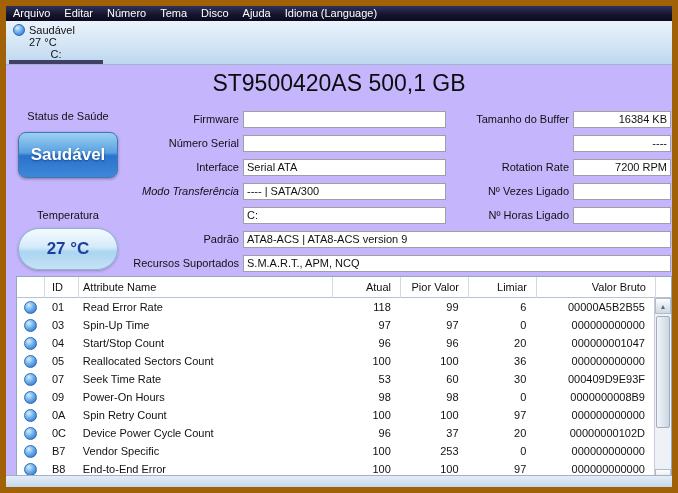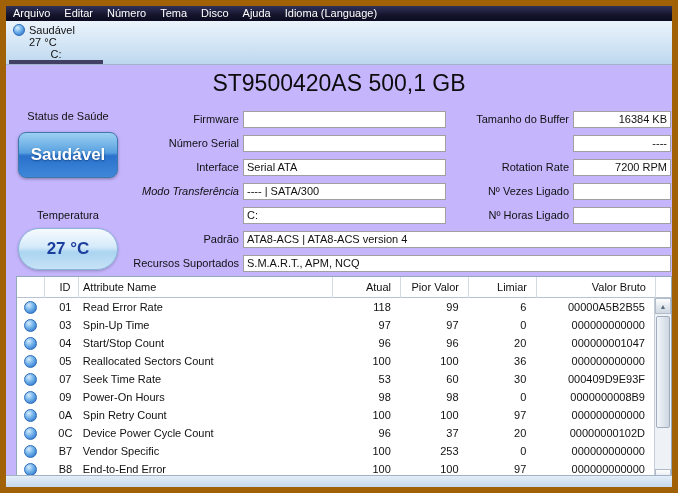--- a/index.html
+++ b/index.html
@@ -59,21 +59,21 @@
   
   .table {
     position:absolute; left:10px; top:270px; width:656px; height:210px;
     border:1px solid var(--table-border,#93a8be); background:#fff;
   }
   .thead { display:flex; height:21px; align-items:center; border-bottom:1px solid #b4c2d2; }
   .th { height:21px; line-height:21px; border-right:1px solid #d2dae4; }
   .tbody { position:absolute; top:21px; left:0; right:17px; bottom:0; overflow:hidden; }
   .trow { display:flex; height:18px; align-items:center; }
   .c-icon { width:28px; display:flex; align-items:center; justify-content:center; }
-  .c-id   { width:34px; padding-left:7px;text-align:center; }
+  .c-id   { width:34px; padding-left:7px; }
   .c-name { width:254px; padding-left:4px; }
   .c-num  { width:68px; text-align:right; padding-right:9px; }
   .c-raw  { width:119px; text-align:right; padding-right:9px; }
   
   .scrollbar {
     position:absolute; top:21px; right:0; bottom:0; width:17px;
     background:#eef1f5; border-left:1px solid #c4cdd8;
   }
   .sb-btn {
     position:absolute; left:0; width:16px; height:16px;
@@ -134,21 +134,21 @@
 
   <span class="flabel" style="top:153px;left:100px;width:133px;">Interface</span>
   <span class="fbox" style="top:153px;left:237px;width:203px;">Serial ATA</span>
 
   <span class="flabel" style="top:177px;left:100px;width:133px;font-style:italic;">Modo Transferência</span>
   <span class="fbox" style="top:177px;left:237px;width:203px;">---- | SATA/300</span>
 
   <span class="fbox" style="top:201px;left:237px;width:203px;">C:</span>
 
   <span class="flabel" style="top:225px;left:100px;width:133px;">Padrão</span>
-  <span class="fbox" style="top:225px;left:237px;width:428px;">ATA8-ACS | ATA8-ACS version 4</span>
+  <span class="fbox" style="top:225px;left:237px;width:428px;">ATA8-ACS | ATA8-ACS version 9</span>
 
   <span class="flabel" style="top:249px;left:100px;width:133px;">Recursos Suportados</span>
   <span class="fbox" style="top:249px;left:237px;width:428px;">S.M.A.R.T., APM, NCQ</span>
 
   <span class="flabel" style="top:105px;left:430px;width:133px;">Tamanho do Buffer</span>
   <span class="fbox fr" style="top:105px;left:567px;width:98px;">16384 KB</span>
 
   <span class="fbox fr" style="top:129px;left:567px;width:98px;">----</span>
 
   <span class="flabel" style="top:153px;left:430px;width:133px;">Rotation Rate</span>

